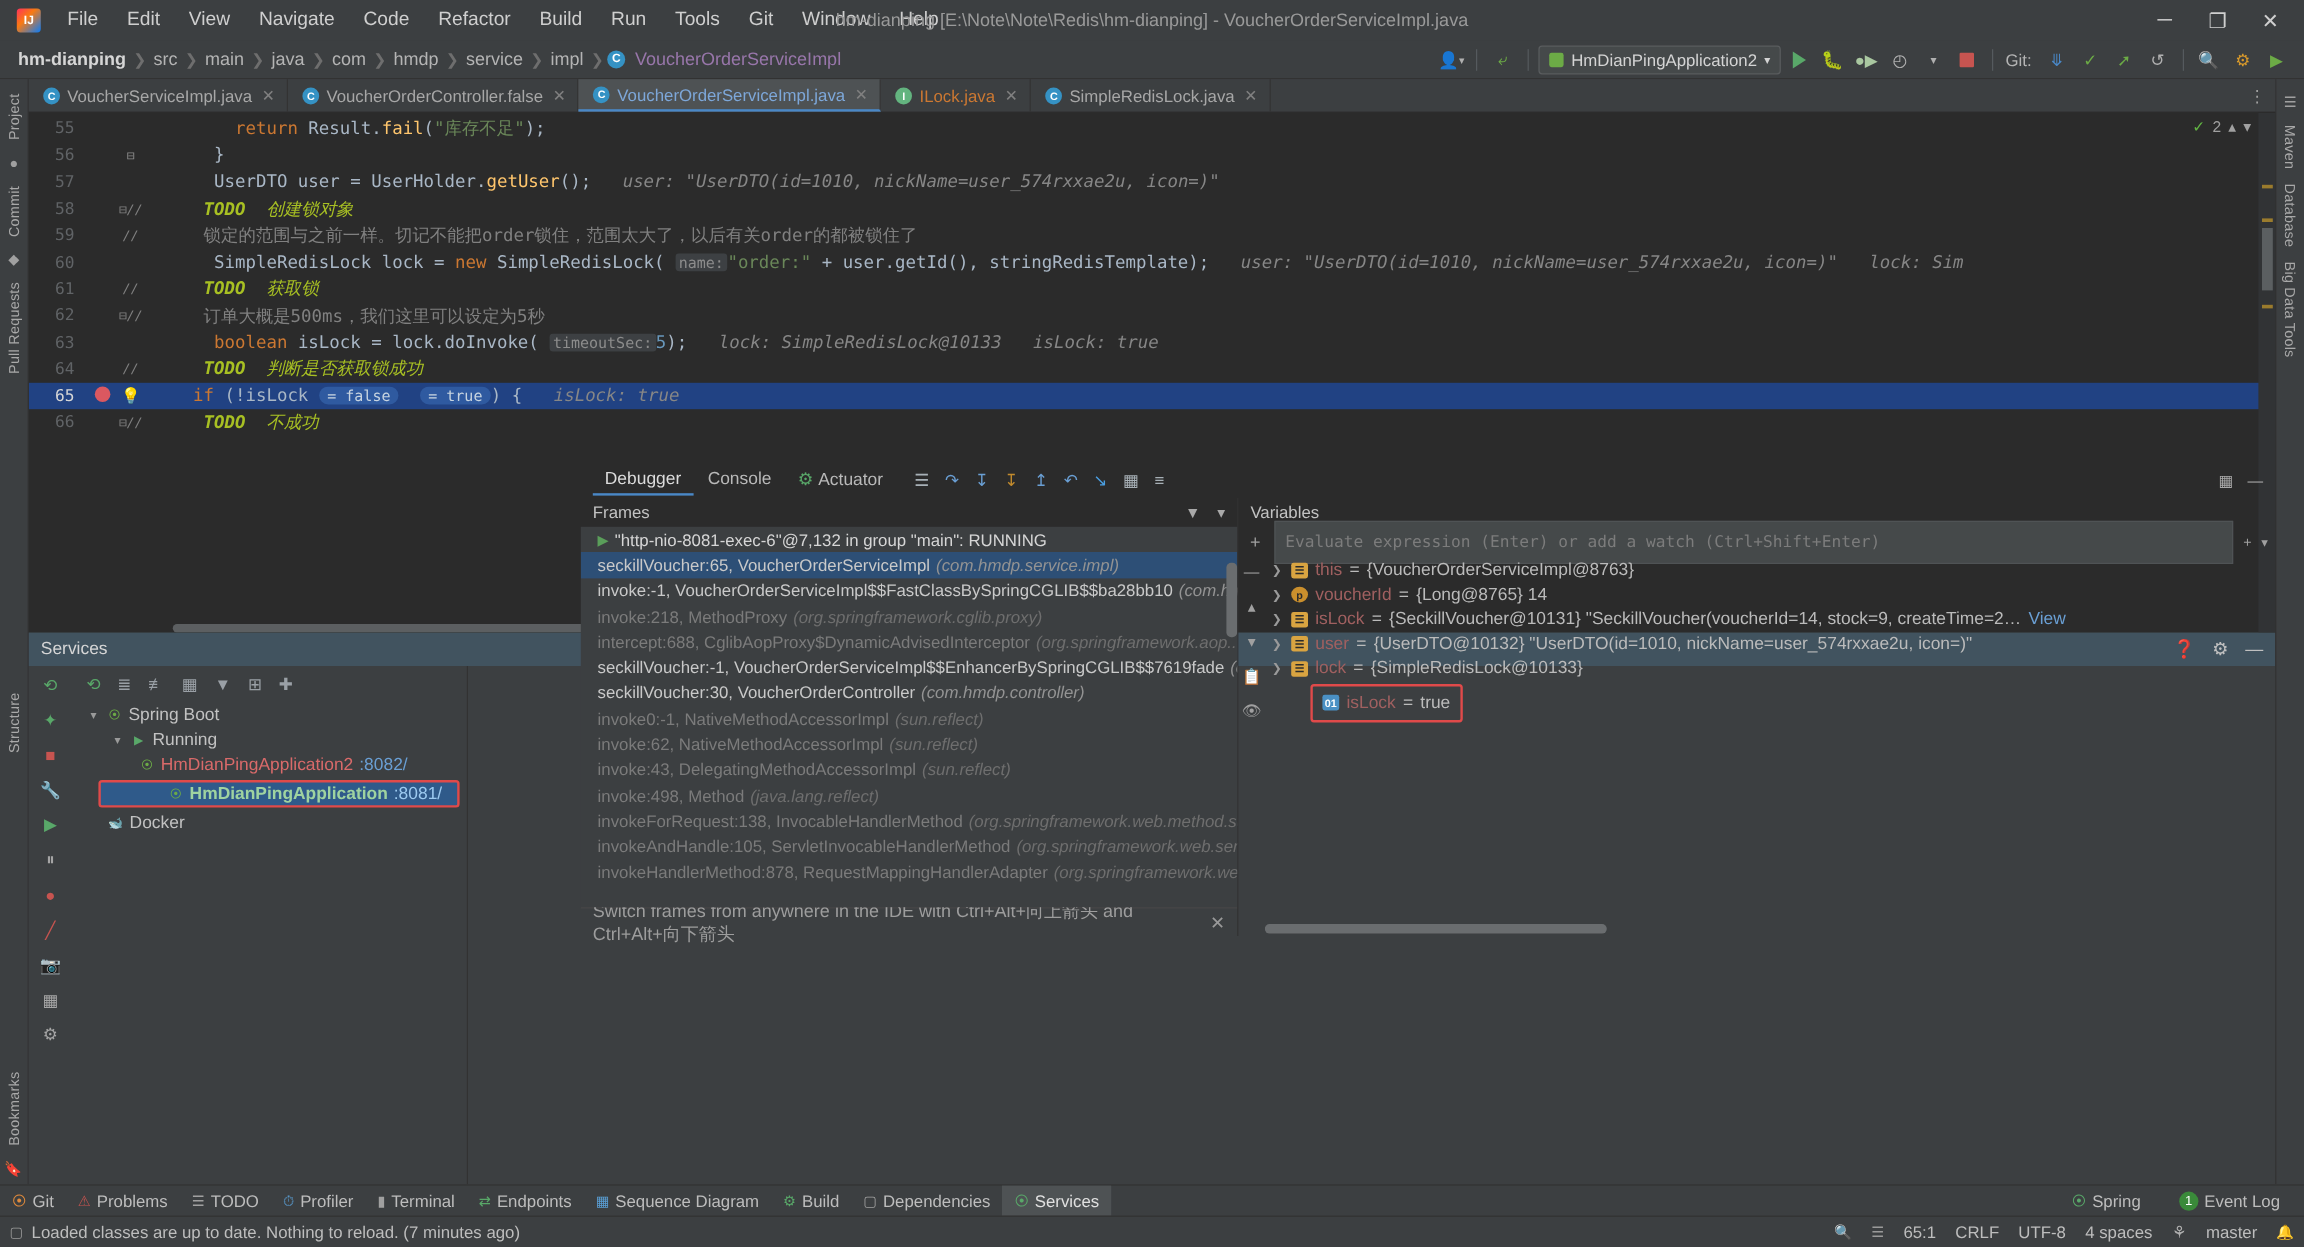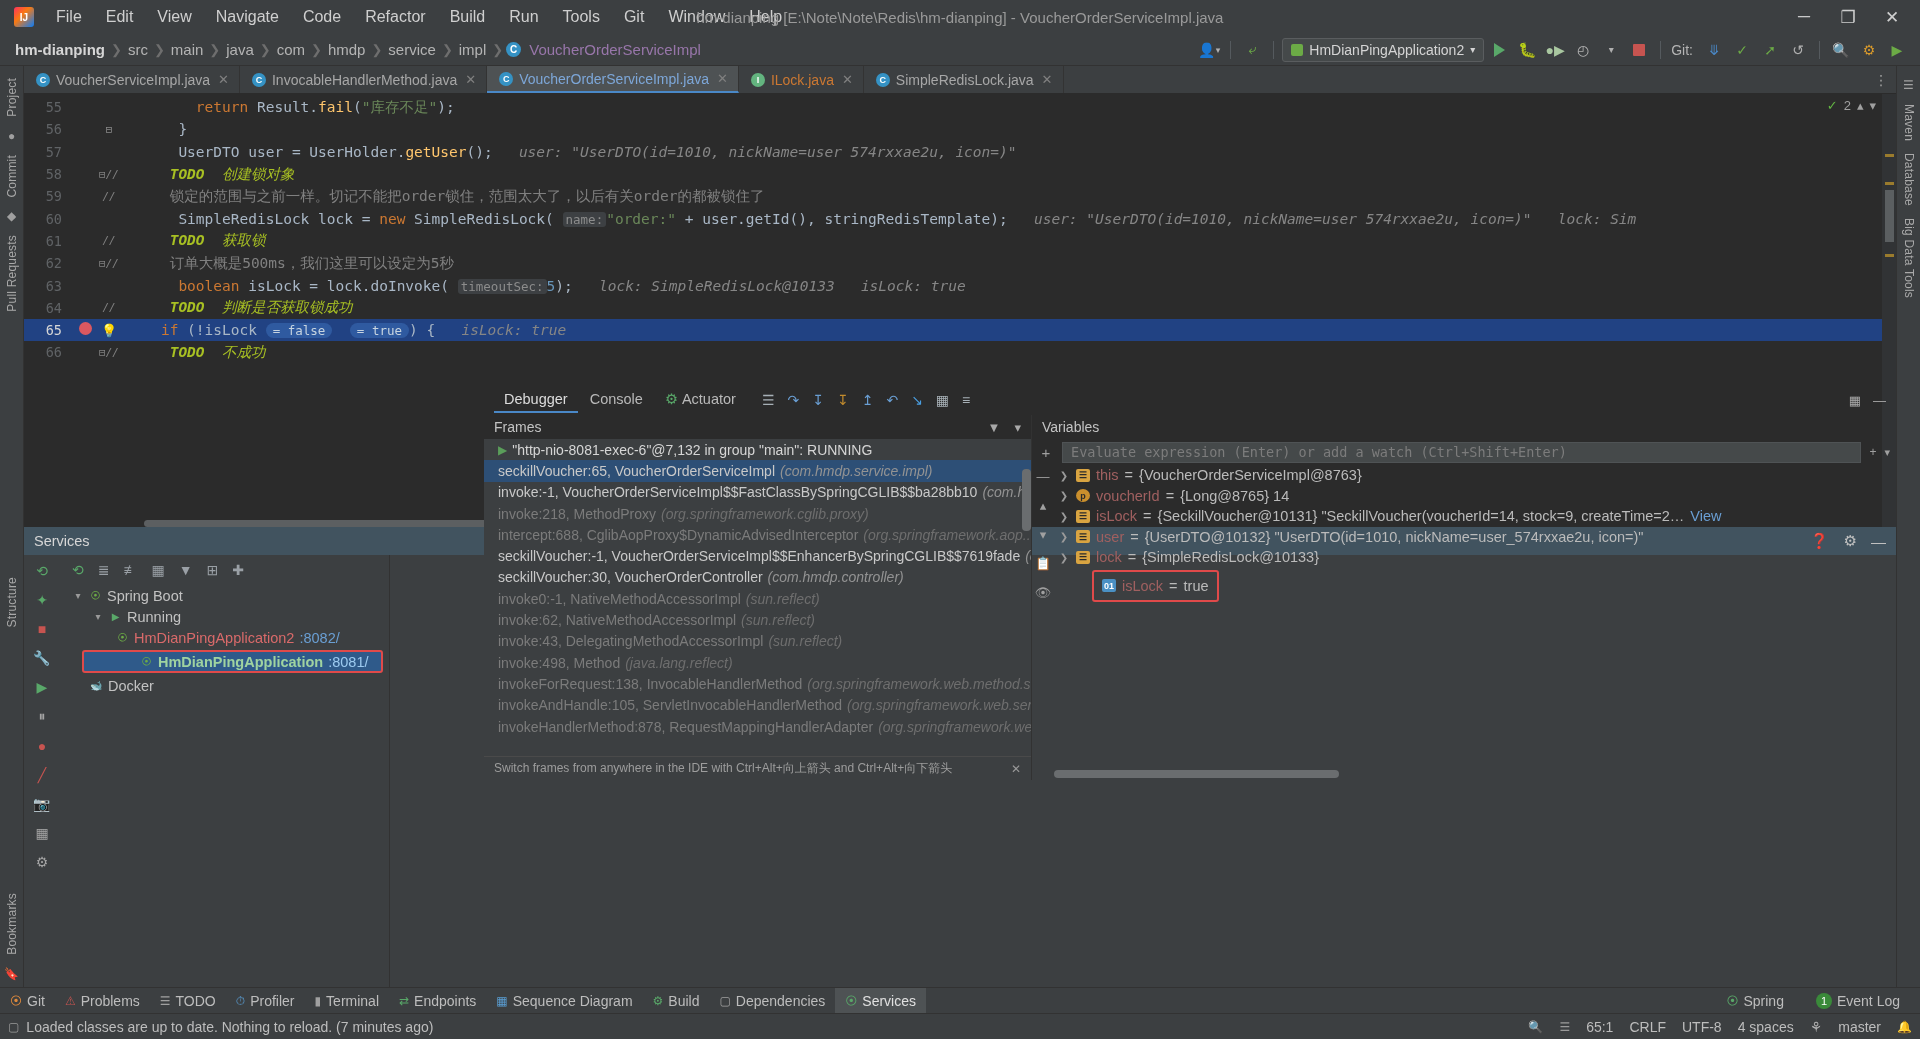--- a/index.html
+++ b/index.html
@@ -164,27 +164,27 @@
   .frames-list { flex: 1 1 auto; overflow: hidden; font-size: 14px; background: #3c3f41; position: relative; }
   .fr { height: 21.3px; display: flex; align-items: center; padding-left: 14px; white-space: nowrap;
         color: #c9c9c9; }
   .fr.thread { color: #d6d6d6; }
   .fr.sel { background: #2d4f76; }
   .fr.dim { color: #7b7b7b; }
   .fr .pkg { color: #939393; font-style: italic; margin-left: 5px; }
   .fr.dim .pkg { color: #6e6e6e; font-style: italic; }
   .thread-ic { color: #5a9e5a; margin-right: 5px; font-size: 12px; }
   .frames-scroll { position: absolute; right: 0; top: 30px; width: 9px; height: 62px; background: #6a6d6f; border-radius: 4px; }
-  .frames-hint { height: 24px; display: flex; align-items: center; padding: 0 10px; font-size: 12px;
+  .frames-hint { height: 24px; display: flex; align-items: center; padding: 0 10px; font-size: 15px;
                  color: #9d9d9d; border-top: 1px solid #4a4a4a; flex: 0 0 24px; }
   .frames-hint .x { margin-left: auto; color: #999; }
 
   .vars-col { flex: 1 1 auto; display: flex; flex-direction: column; min-width: 0; }
   .vars-eval { height: 26px; display: flex; align-items: center; gap: 8px; padding: 0 6px; flex: 0 0 26px; }
-  .eval-input { flex: 1 1 auto; height: 21px; background: #45494a; border: 1px solid #4f5355;
+  .eval-input { flex: 1 1 auto; height: 36px; background: #45494a; border: 1px solid #4f5355;
                 color: #7c7c7c; font-size: 13.5px; font-family: "DejaVu Sans Mono", monospace;
                 display: flex; align-items: center; padding: 0 8px; }
   .vars-rail { width: 22px; flex: 0 0 22px; display: flex; flex-direction: column; align-items: center;
                padding-top: 4px; gap: 14px; color: #a0a0a0; font-size: 13px; }
   .vars-body { display: flex; flex: 1 1 auto; min-height: 0; }
   .vars-list { flex: 1 1 auto; font-size: 14.5px; overflow: hidden; position: relative; }
   .vr { height: 20.5px; display: flex; align-items: center; gap: 6px; padding-left: 4px; white-space: nowrap; color: #c8c8c8; }
   .vr .arrow { color: #9a9a9a; font-size: 10px; width: 12px; text-align: center; }
   .vname { color: #a06060; }
   .vval { color: #bbbbbb; }
@@ -320,21 +320,21 @@
     <div class="center-col">
 
       <div class="tabs">
         <div class="tab">
           <span class="tab-ic">C</span>
           <span>VoucherServiceImpl.java</span>
           <span class="x">✕</span>
         </div>
         <div class="tab">
           <span class="tab-ic">C</span>
-          <span>InvocableHandlerMethod.java</span>
+          <span>VoucherOrderController.false</span>
           <span class="x">✕</span>
         </div>
         <div class="tab active">
           <span class="tab-ic">C</span>
           <span style="color:#7da7d9;">VoucherOrderServiceImpl.java</span>
           <span class="x">✕</span>
         </div>
         <div class="tab">
           <span class="tab-ic iface">I</span>
           <span style="color:#cc7832;">ILock.java</span>

